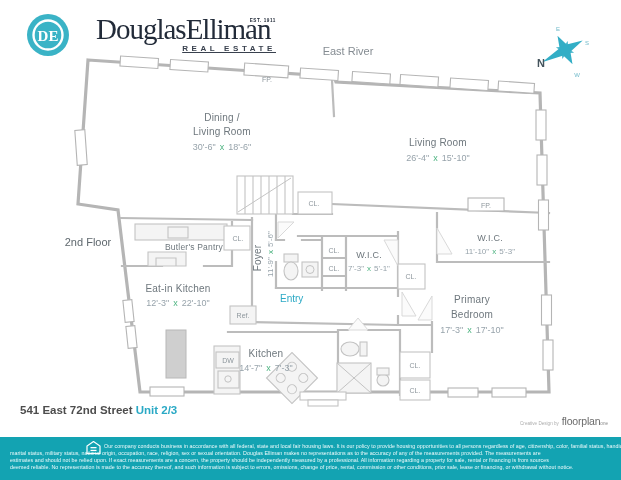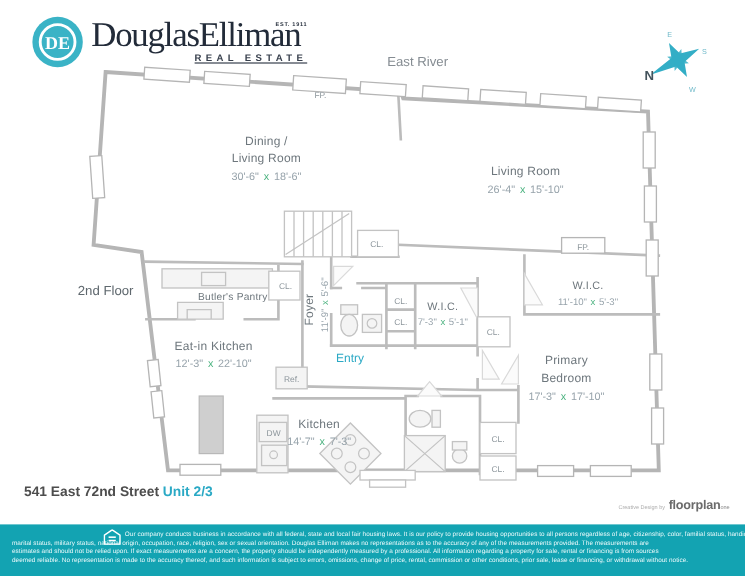--- a/index.html
+++ b/index.html
@@ -1,20 +1,20 @@
 <!DOCTYPE html>
 <html><head>
 <meta charset="utf-8">
 <style>
   html,body{margin:0;padding:0;background:#fff;}
   .page{position:relative;width:621px;height:480px;background:#ffffff;overflow:hidden;
         font-family:"Liberation Sans", sans-serif;}
 
   
-  .logo{position:absolute;left:26px;top:13px;display:flex;align-items:flex-start;}
+  .logo{position:absolute;left:26px;top:13px;display:flex;align-items:flex-start;gap:20px;}
   .logo-mark{width:44px;height:44px;}
   .logo-text{position:relative;margin-left:6px;width:150px;height:46px;}
   .logo-name{position:absolute;left:0;top:0;font-family:"Liberation Serif", serif;
              font-size:29px;letter-spacing:-1px;color:#222b39;white-space:nowrap;}
   .logo-est{position:absolute;right:-30px;top:5px;font-size:4.6px;letter-spacing:.6px;color:#222b39;font-weight:bold;}
   .logo-tagline{position:absolute;right:-30px;top:31px;font-size:8px;letter-spacing:3.6px;color:#39414e;font-weight:bold;white-space:nowrap;text-decoration:underline;}
 
   
   svg.plan{position:absolute;left:0;top:0;}
   .wall{stroke:#b5b5b5;stroke-width:3.2;fill:none;stroke-linecap:square;}
@@ -33,21 +33,21 @@
   .entrylabel{font-size:10px;fill:#2ba9c5;}
   .compass-star{fill:#33aec6;stroke:none;}
   .compass-n{font-size:11px;font-weight:bold;fill:#44535c;text-anchor:middle;}
   .compass-s{font-size:6px;fill:#6fb9c9;text-anchor:middle;}
 
   
   .address{position:absolute;left:20px;top:404px;font-size:11.5px;font-weight:bold;color:#4d4d4d;}
   .address .unit{color:#2aa9c5;}
   .credit{position:absolute;right:13px;top:415px;display:flex;align-items:baseline;}
   .credit-prefix{font-size:4.6px;color:#adadad;margin-right:3px;}
-  .credit-brand{font-size:10.5px;font-weight:bold;color:#6b6b6b;letter-spacing:-.2px;}
+  .credit-brand{font-size:10.5px;font-weight:normal;color:#6b6b6b;letter-spacing:-.2px;}
   .credit-suffix{font-size:4.6px;color:#8a8a8a;}
 
   .disclaimer{position:absolute;left:0;top:437px;width:621px;height:43px;background:#13a3b2;}
   .disc-line{position:absolute;white-space:nowrap;font-size:5.3px;color:#eefbfc;letter-spacing:.05px;}
   .disc-1{left:104px;top:6px;}
   .disc-2{left:10px;top:13px;}
   .disc-3{left:10px;top:20px;}
   .disc-4{left:10px;top:27px;}
   .eh-icon{position:absolute;left:86px;top:4px;}
 </style>

